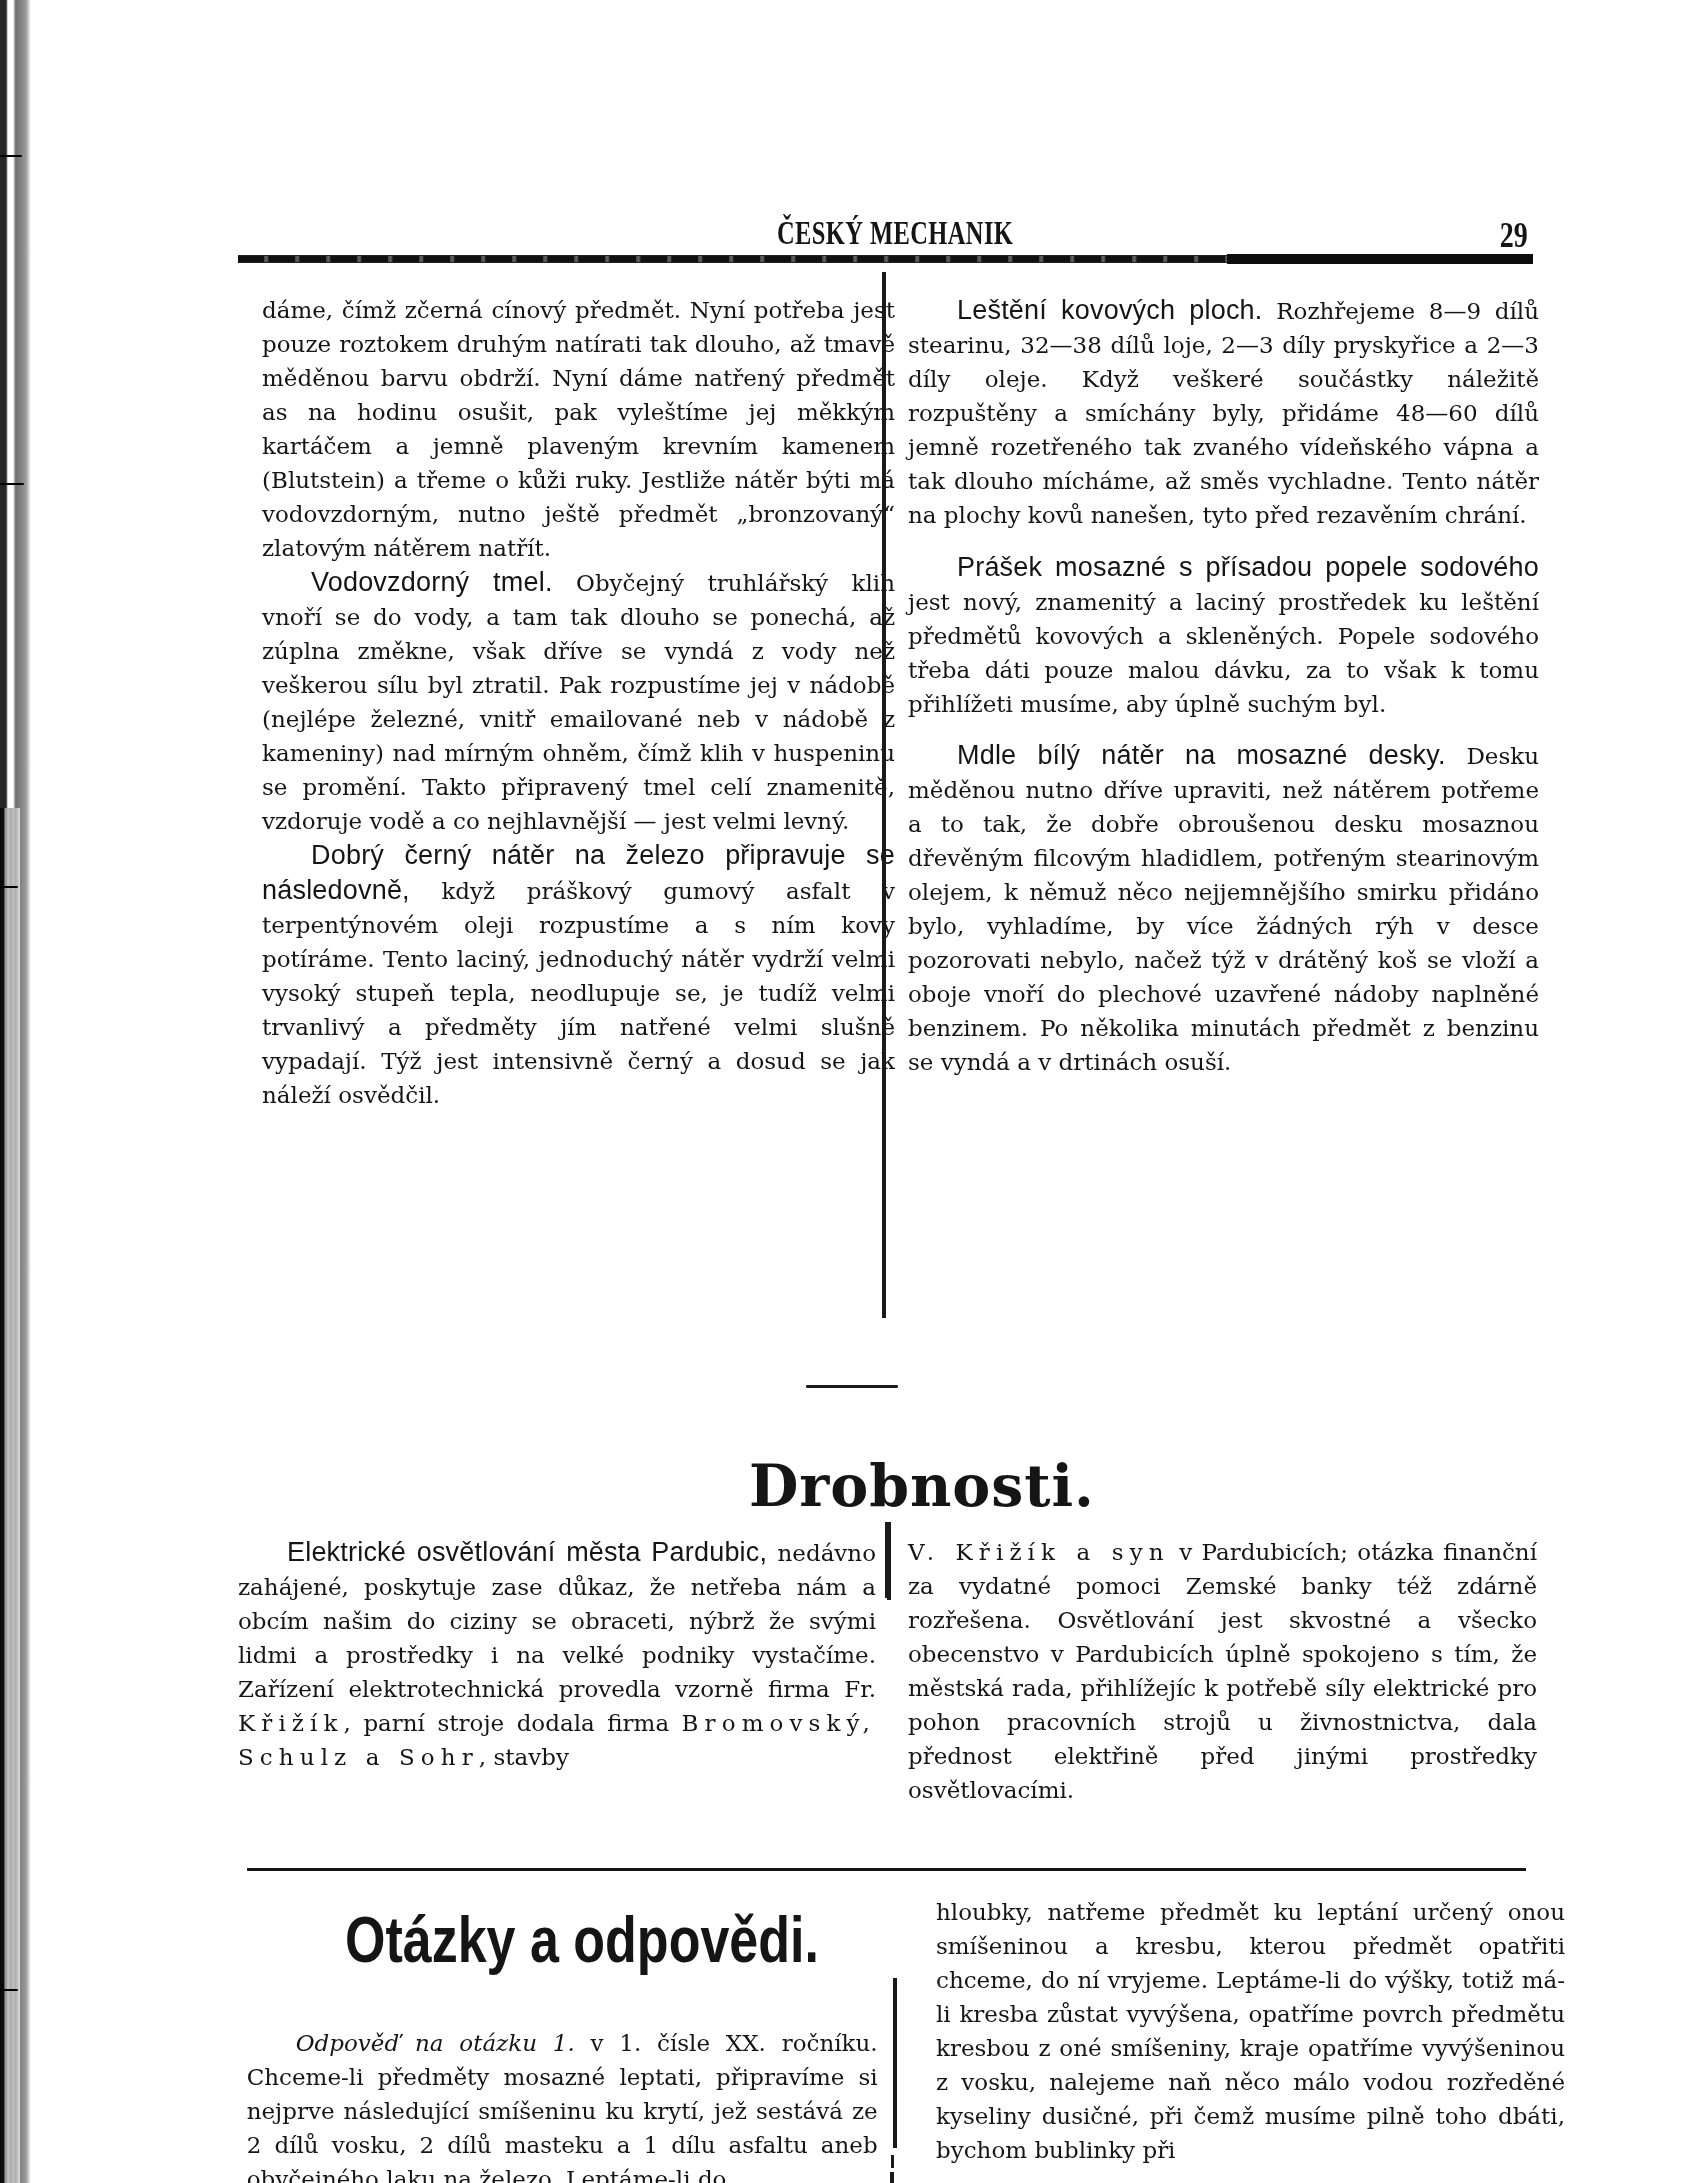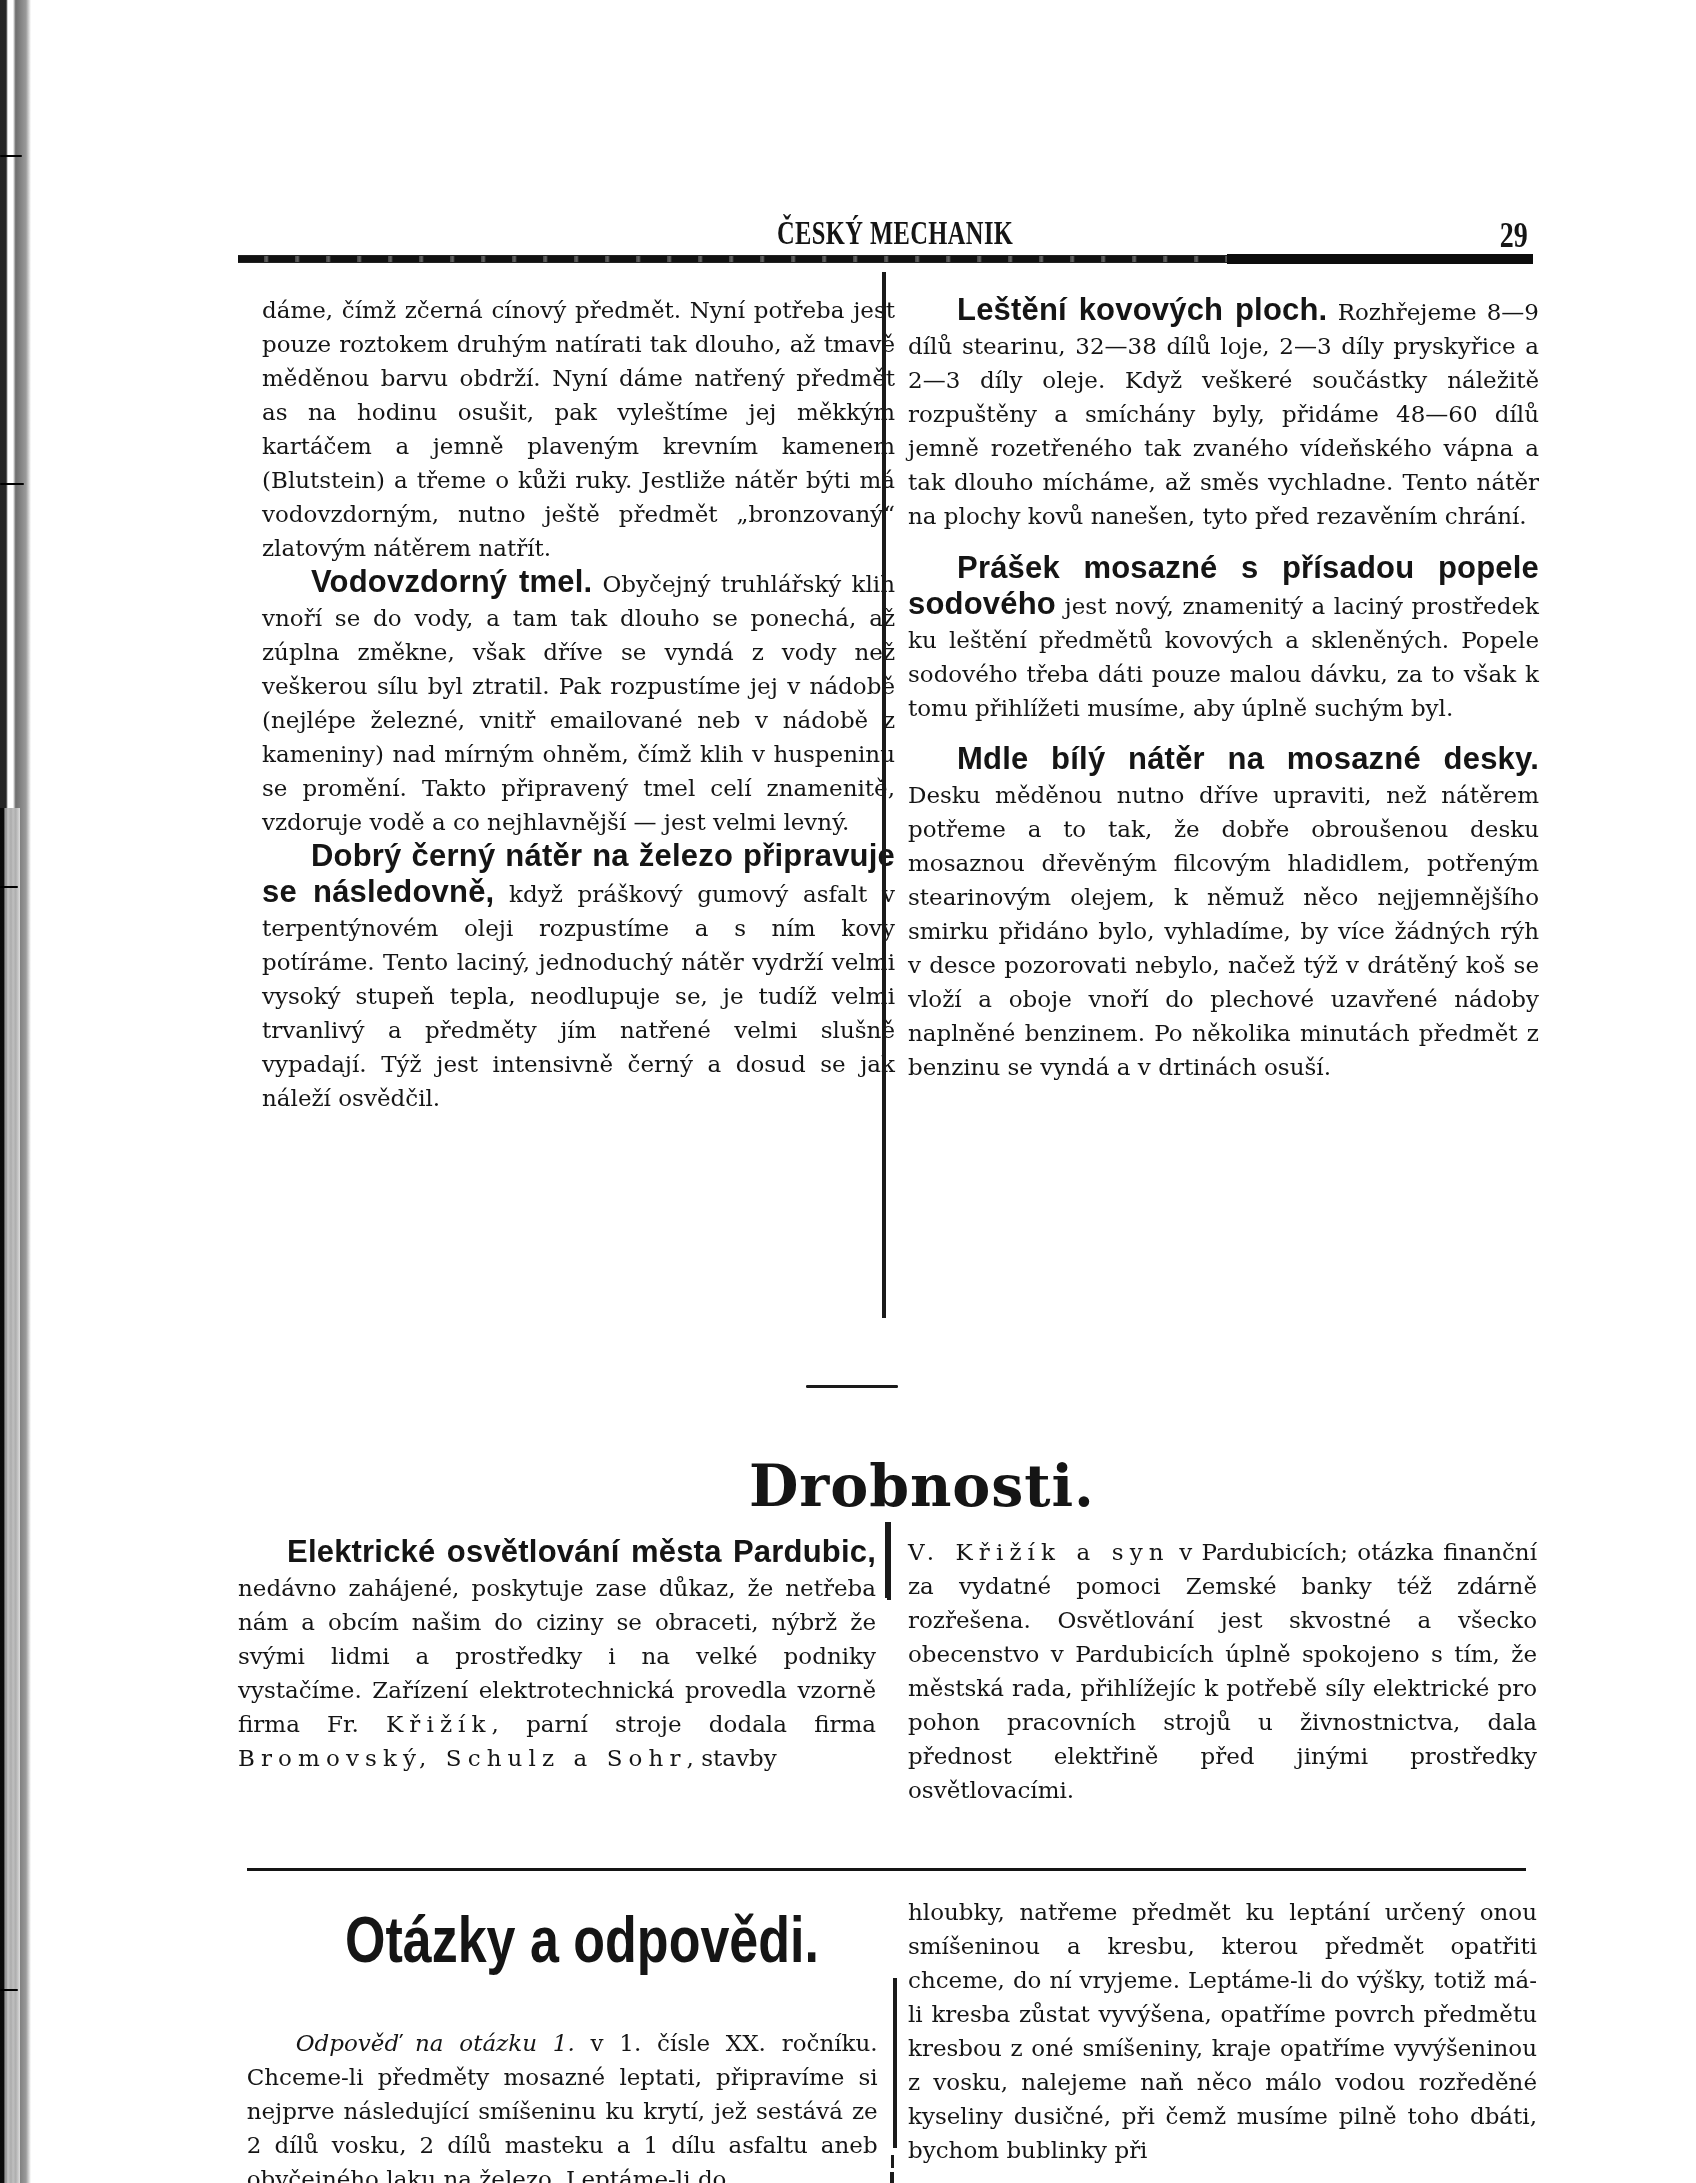--- a/index.html
+++ b/index.html
@@ -42,21 +42,21 @@
   }
   .head-rule .thick {
     position: absolute; right: 0; top: -1.7px; width: 306px; height: 9.6px; background: #0d0d0d;
   }
 
   .col { position: absolute; font-size: 23px; line-height: 34px; text-align: justify; }
   .col p { margin: 0; text-indent: 0; }
   .col p.indent { text-indent: 49px; }
   .col .gap { height: 17.5px; }
   .head-bold {
-    font-family: "Liberation Sans", sans-serif; font-weight: bold; font-size: 31px;
+    font-family: "Liberation Sans", sans-serif; font-weight: normal; font-size: 27px;
     letter-spacing: 0.2px;
   }
   .col-divider { position: absolute; width: 3.5px; background: #1a1a1a; }
 
   .center-rule { position: absolute; height: 3.1px; background: #1a1a1a; border-radius: 1.3px; }
   .section-title {
     position: absolute; font-family: "DejaVu Serif", serif; font-weight: bold;
     font-size: 57px; letter-spacing: 0.9px;
   }
   .section-title.sans {
@@ -124,17 +124,17 @@
   <div class="section-title sans" style="left:107px;top:1902px;">Otázky a odpovědi.</div>
 
   <div class="col" style="left:8.7px;top:2026px;width:631px;">
     <p class="indent"><em class="it">Odpověď na otázku 1.</em><span> v 1. čísle XX. ročníku. Chceme-li předměty mosazné leptati, připravíme si nejprve následující smíšeninu ku krytí, jež sestává ze 2 dílů vosku, 2 dílů masteku a 1 dílu asfaltu aneb obyčejného laku na železo. Leptáme-li do</span></p>
   </div>
 
   <div class="col-divider" style="left:655px;top:1978px;height:170px;"></div>
   <div class="col-divider" style="left:653px;top:2155px;height:13px;width:2.6px;"></div>
   <div class="col-divider" style="left:652px;top:2172px;height:85px;"></div>
 
-  <div class="col" style="left:670px;top:1895px;width:629px;">
+  <div class="col" style="left:698px;top:1895px;width:629px;">
     <p>hloubky, natřeme předmět ku leptání určený onou smíšeninou a kresbu, kterou předmět opatřiti chceme, do ní vryjeme. Leptáme-li do výšky, totiž má-li kresba zůstat vyvýšena, opatříme povrch předmětu kresbou z oné smíšeniny, kraje opatříme vyvýšeninou z vosku, nalejeme naň něco málo vodou rozředěné kyseliny dusičné, při čemž musíme pilně toho dbáti, bychom bublinky při</p>
   </div>
 </div>
 
 
 </body></html>

